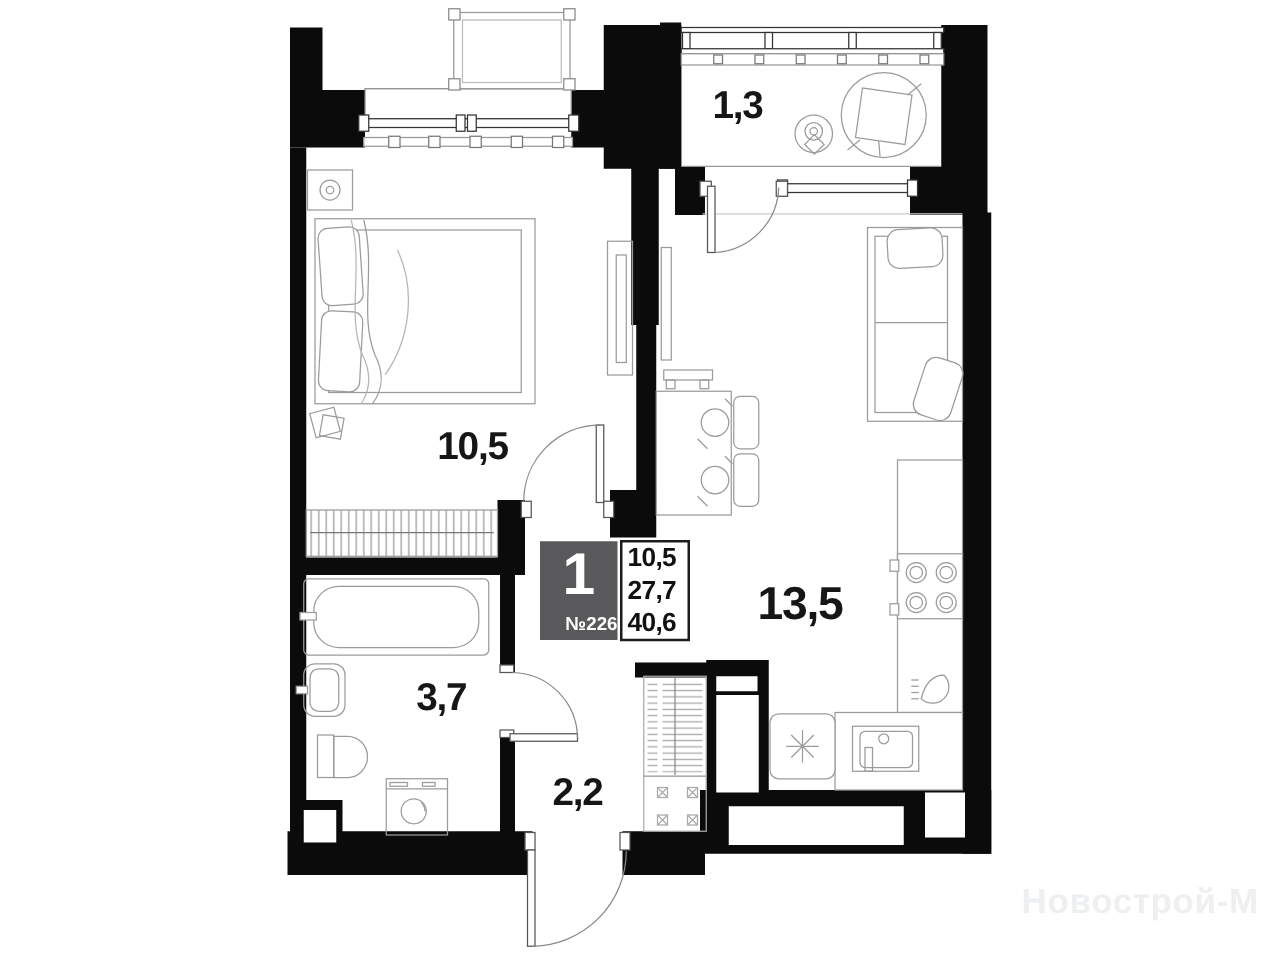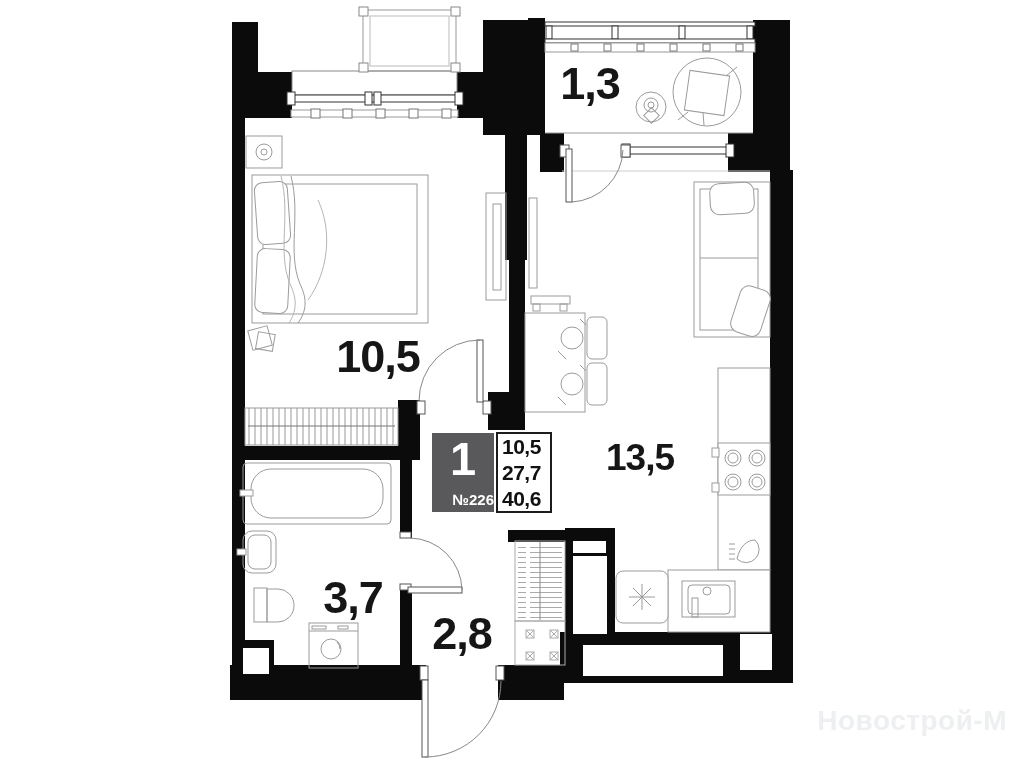--- a/index.html
+++ b/index.html
@@ -1,21 +1,21 @@
 <!DOCTYPE html>
 <html><head>
 <meta charset="utf-8">
 <style>
   html,body{margin:0;padding:0;background:#ffffff;}
   #canvas{position:relative;width:1017px;height:768px;background:#ffffff;overflow:hidden;
           font-family:"Liberation Sans",sans-serif;}
   #plan-svg{position:absolute;left:0;top:0;}
   .room-label{position:absolute;transform:translate(-50%,-50%);font-weight:600;color:#161616;
               letter-spacing:-1px;white-space:nowrap;}
-  .fs34{font-size:45px;text-align:center;} .fs36{font-size:37px;}
+  .fs34{font-size:31px;text-align:center;} .fs36{font-size:37px;margin-top:25px;}
   .unit-box{position:absolute;left:432px;top:433px;width:62px;height:79px;background:#59595b;
             color:#ffffff;text-align:center;display:flex;flex-direction:column;justify-content:space-between;}
   .unit-rooms{font-size:47px;font-weight:700;line-height:46px;margin-top:3px;}
   .unit-number{font-size:15px;font-weight:600;margin-bottom:4px;letter-spacing:0;text-align:right;}
   .area-box{position:absolute;left:496px;top:432px;width:56px;height:81px;background:#ffffff;
             border:2px solid #1c1c1c;box-sizing:border-box;display:flex;flex-direction:column;
             justify-content:space-around;padding-left:4px;}
   .area-box div{font-size:21px;font-weight:600;color:#111;line-height:21px;letter-spacing:-0.5px;}
   .watermark{position:absolute;right:10px;top:705px;font-size:28px;font-weight:700;
              color:#edeff0;letter-spacing:0.5px;}
@@ -289,22 +289,22 @@
     <rect x="312" y="626" width="14" height="3"></rect>
         <rect x="338" y="626" width="10" height="3"></rect>
     <circle cx="331" cy="649" r="10"></circle>
     <path d="M337,642 a10,10 0 0 1 3,7"></path>
   </g>
 </svg>
 
   <div class="room-label fs34" style="left:378px;top:357px;">10,5</div>
   <div class="room-label fs36" style="left:640px;top:458px;">13,5</div>
   <div class="room-label fs34" style="left:590px;top:84px;">1,3</div>
-  <div class="room-label fs34" style="left:353px;top:558px;margin-top:40px;">3,7</div>
-  <div class="room-label fs34" style="left:462px;top:634px;">2,8</div>
+  <div class="room-label fs34" style="left:353px;top:558px;">3,7</div>
+  <div class="room-label fs34" style="left:462px;top:634px;">2,2</div>
 
   <div class="unit-box">
     <div class="unit-rooms">1</div>
     <div class="unit-number">№226</div>
   </div>
   <div class="area-box">
     <div>10,5</div>
     <div>27,7</div>
     <div>40,6</div>
   </div>

